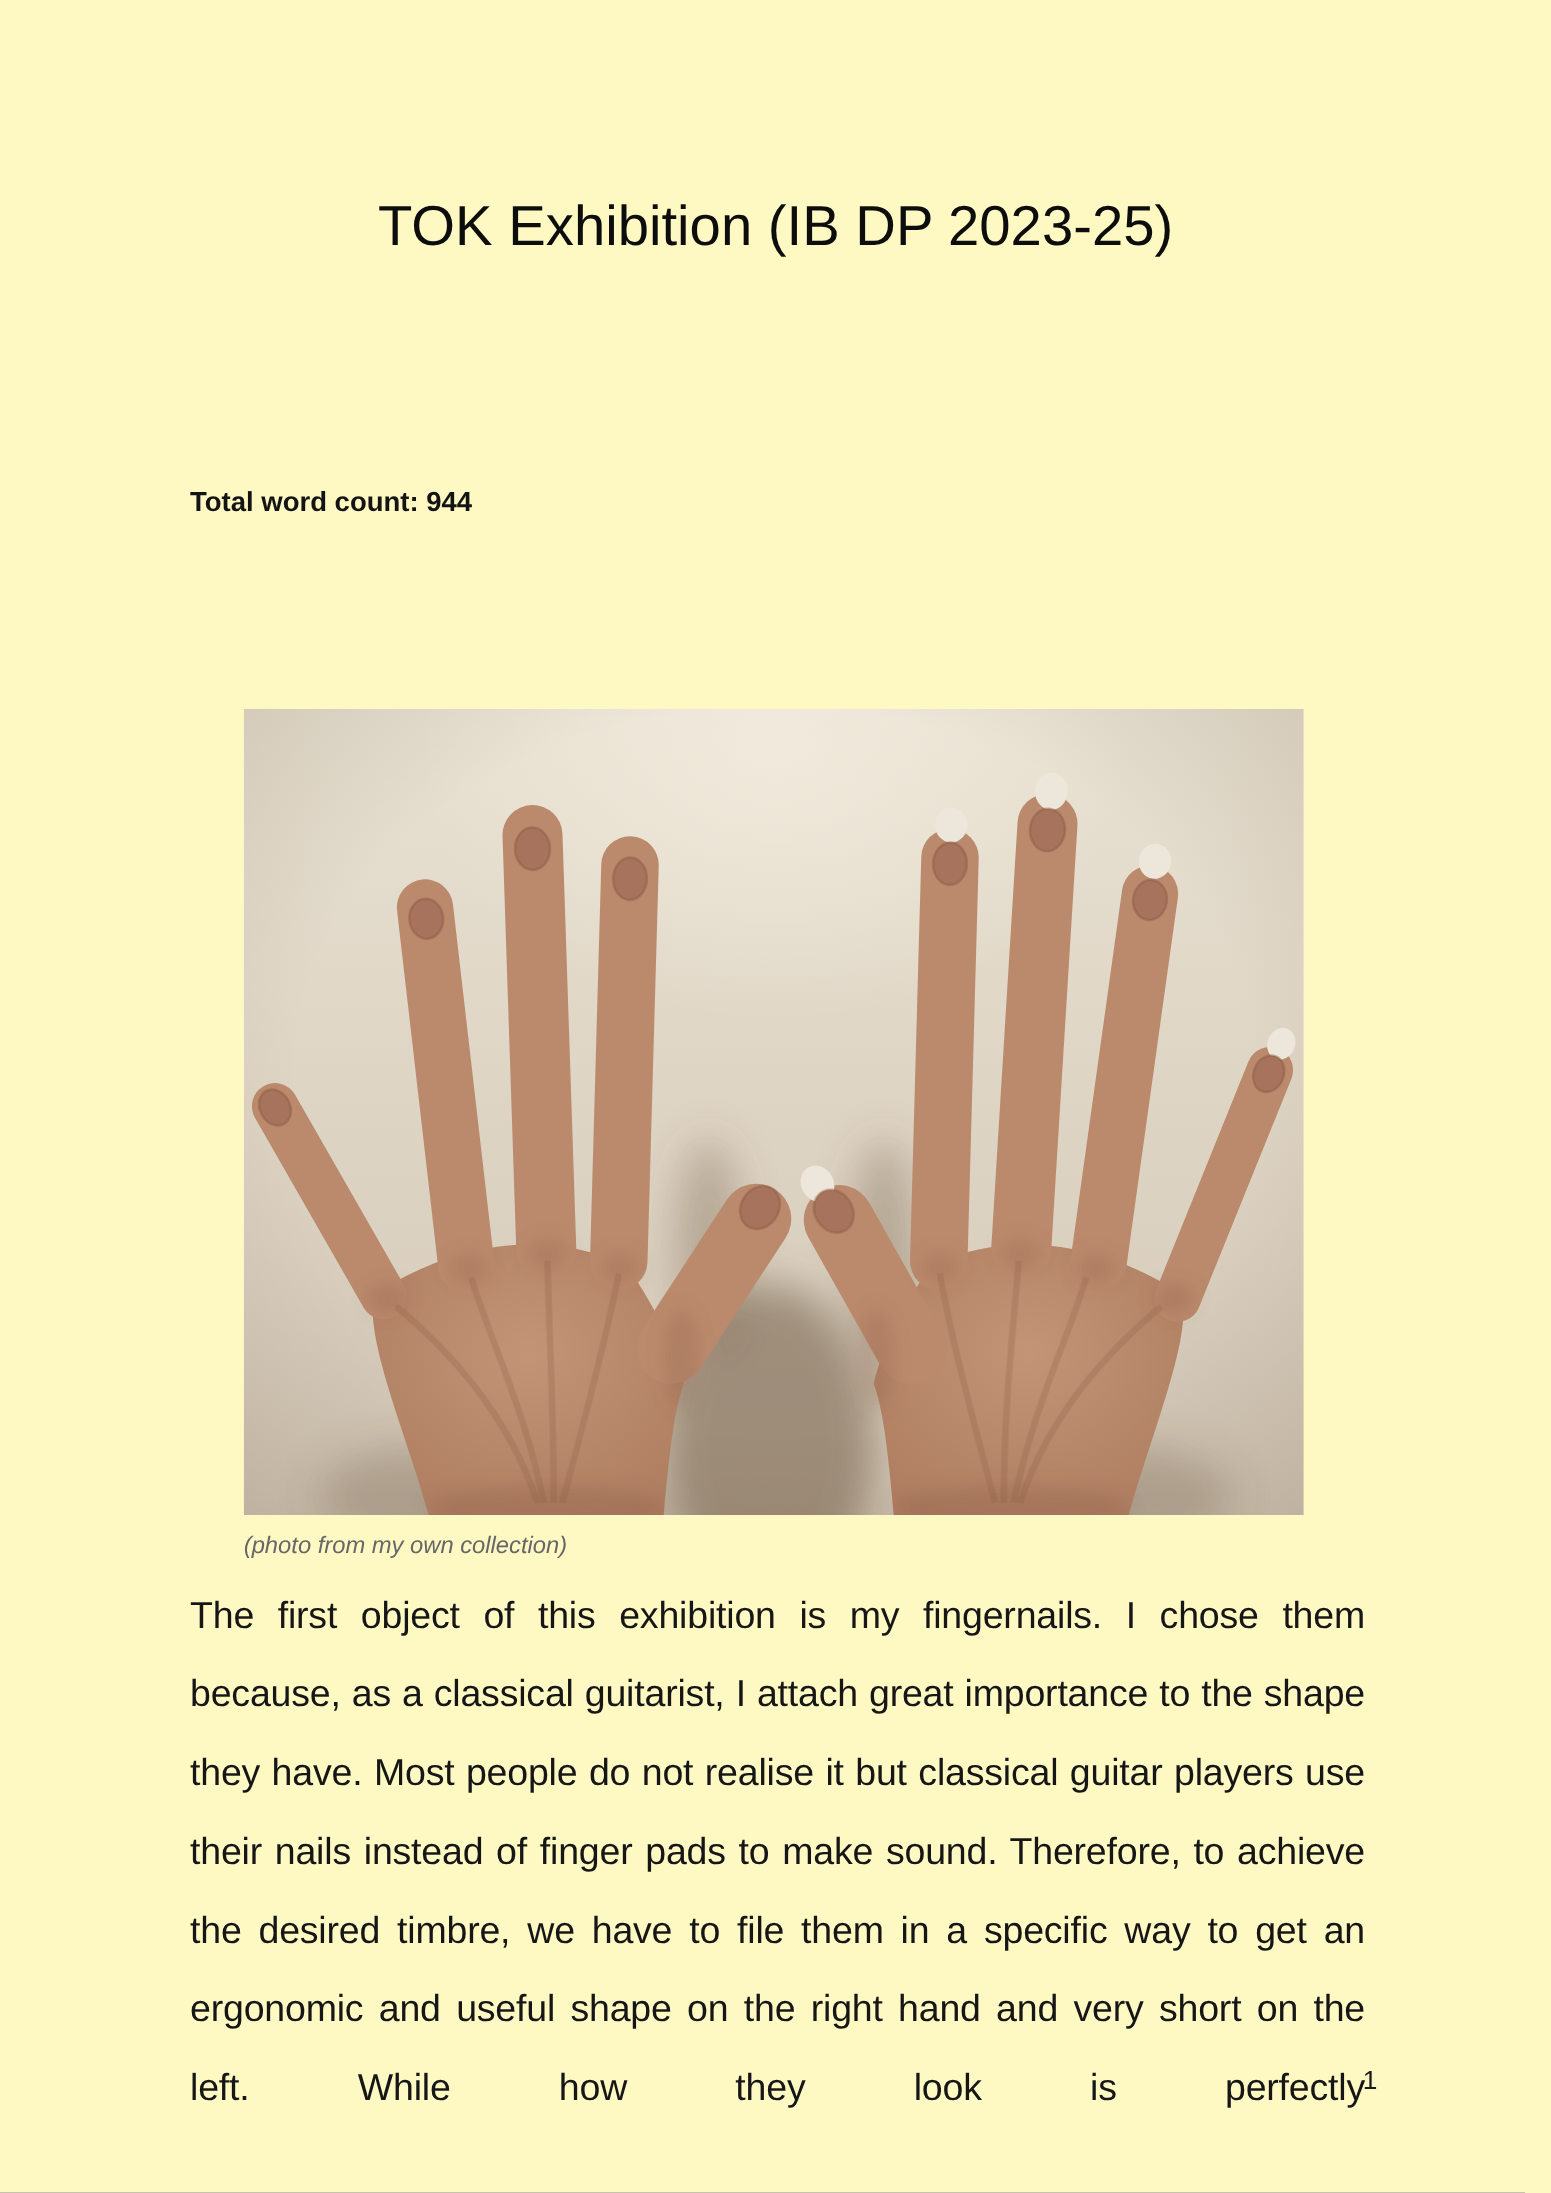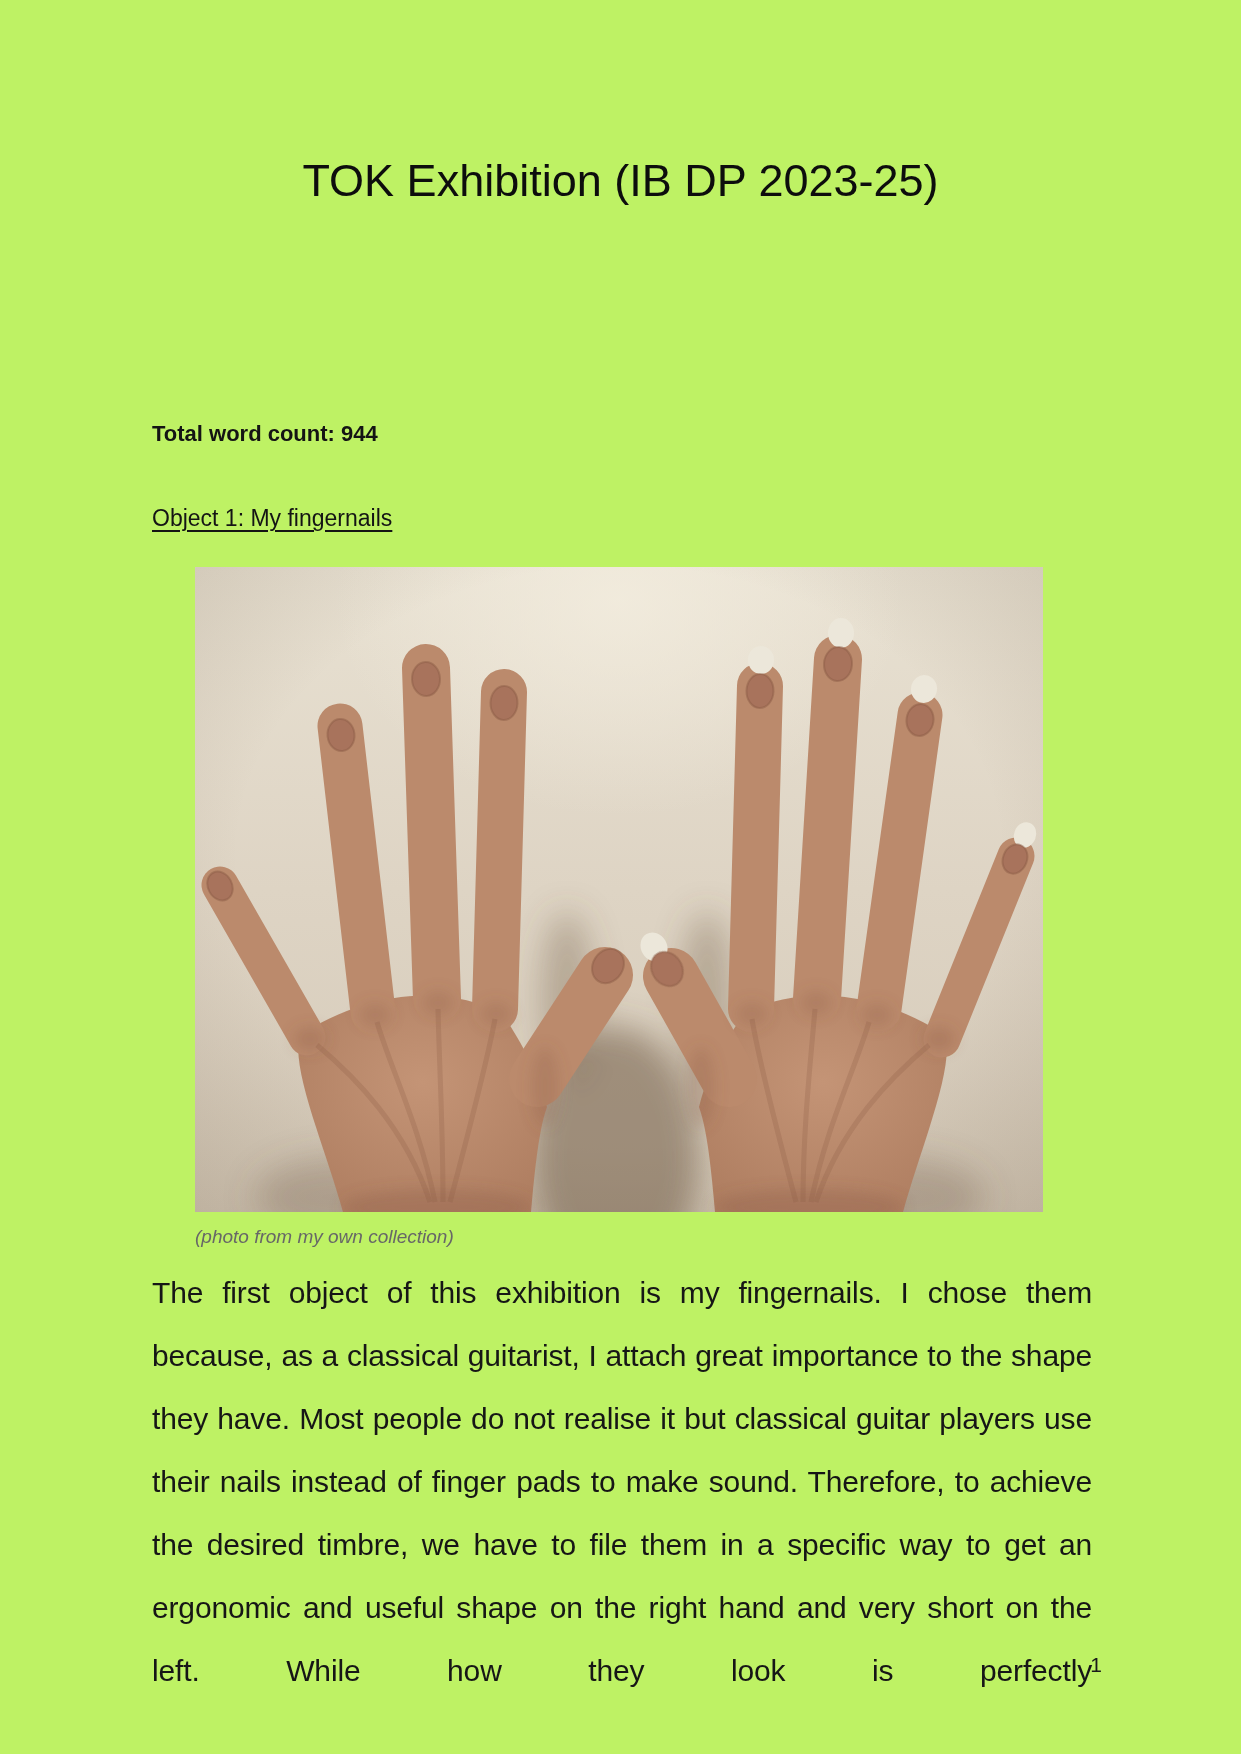--- a/index.html
+++ b/index.html
@@ -1,36 +1,36 @@
 <!DOCTYPE html>
 <html><head>
 <meta charset="utf-8">
 <style>
   html,body{margin:0;padding:0;background:#9a9a9a;}
   .page{
     position:relative;
     width:1241px;height:1754px;
     margin:0 auto;
-    background:#bef264;
+    background:#fef9c3;
     overflow:hidden;
     font-family:"Liberation Sans", sans-serif;
     color:#141414;
   }
   .doc-title{
     position:absolute;top:156px;left:0;width:100%;
     text-align:center;
     font-size:45px;line-height:50px;font-weight:400;
     color:#0d0d0d;
   }
   .prompt{
     position:absolute;left:152px;top:287px;width:905px;
     font-size:22px;line-height:35px;font-weight:700;
   }
   .word-count{
-    position:absolute;left:152px;top:420px;width:700px;
+    position:absolute;left:152px;top:388px;width:700px;
     font-size:22px;line-height:28px;font-weight:700;
   }
   .object-heading{
     position:absolute;left:152px;top:504px;width:700px;
     font-size:23px;line-height:28px;font-weight:400;
     text-decoration:underline;text-underline-offset:4px;text-decoration-thickness:2px;
   }
   .photo{
     position:absolute;left:195px;top:567px;width:848px;height:645px;
     line-height:0;
@@ -58,21 +58,20 @@
 </head>
 <body>
 
 <div class="page">
 
   <div class="doc-title">TOK Exhibition (IB DP 2023-25)</div>
 
 
   <div class="word-count">Total word count: 944</div>
 
-  <div class="object-heading">Object 1: My fingernails</div>
 
   <div class="photo">
     <svg viewBox="0 0 848 645" xmlns="http://www.w3.org/2000/svg">
       <defs>
         <linearGradient id="wallGrad" x1="0" y1="0" x2="0" y2="1">
           <stop offset="0" stop-color="#e8e1d2"></stop>
           <stop offset="0.5" stop-color="#ded4c4"></stop>
           <stop offset="1" stop-color="#d5cab9"></stop>
         </linearGradient>
         <radialGradient id="sheen" cx="0.5" cy="0.05" r="0.75">

